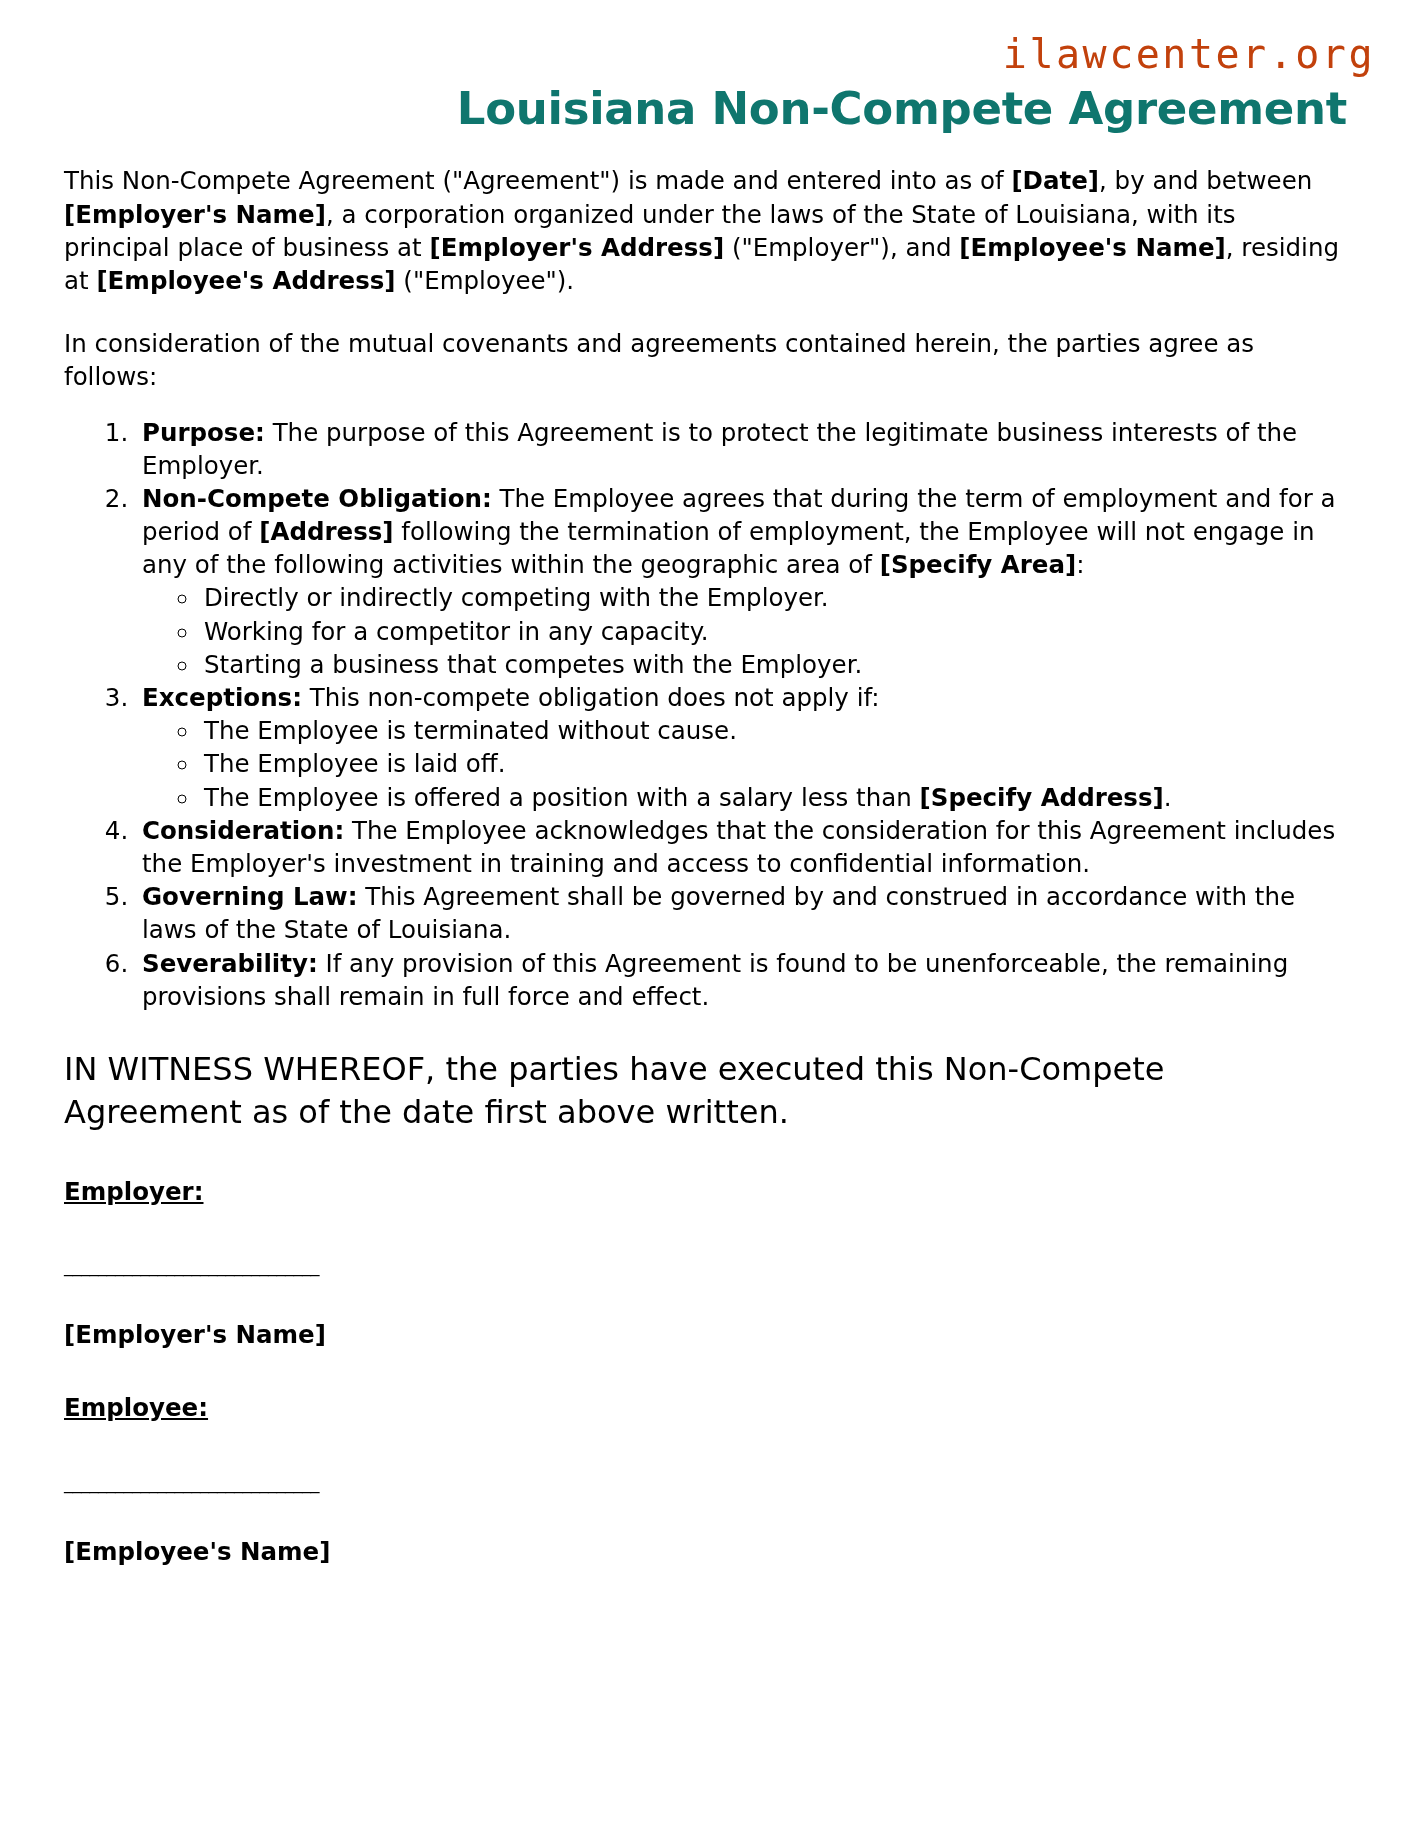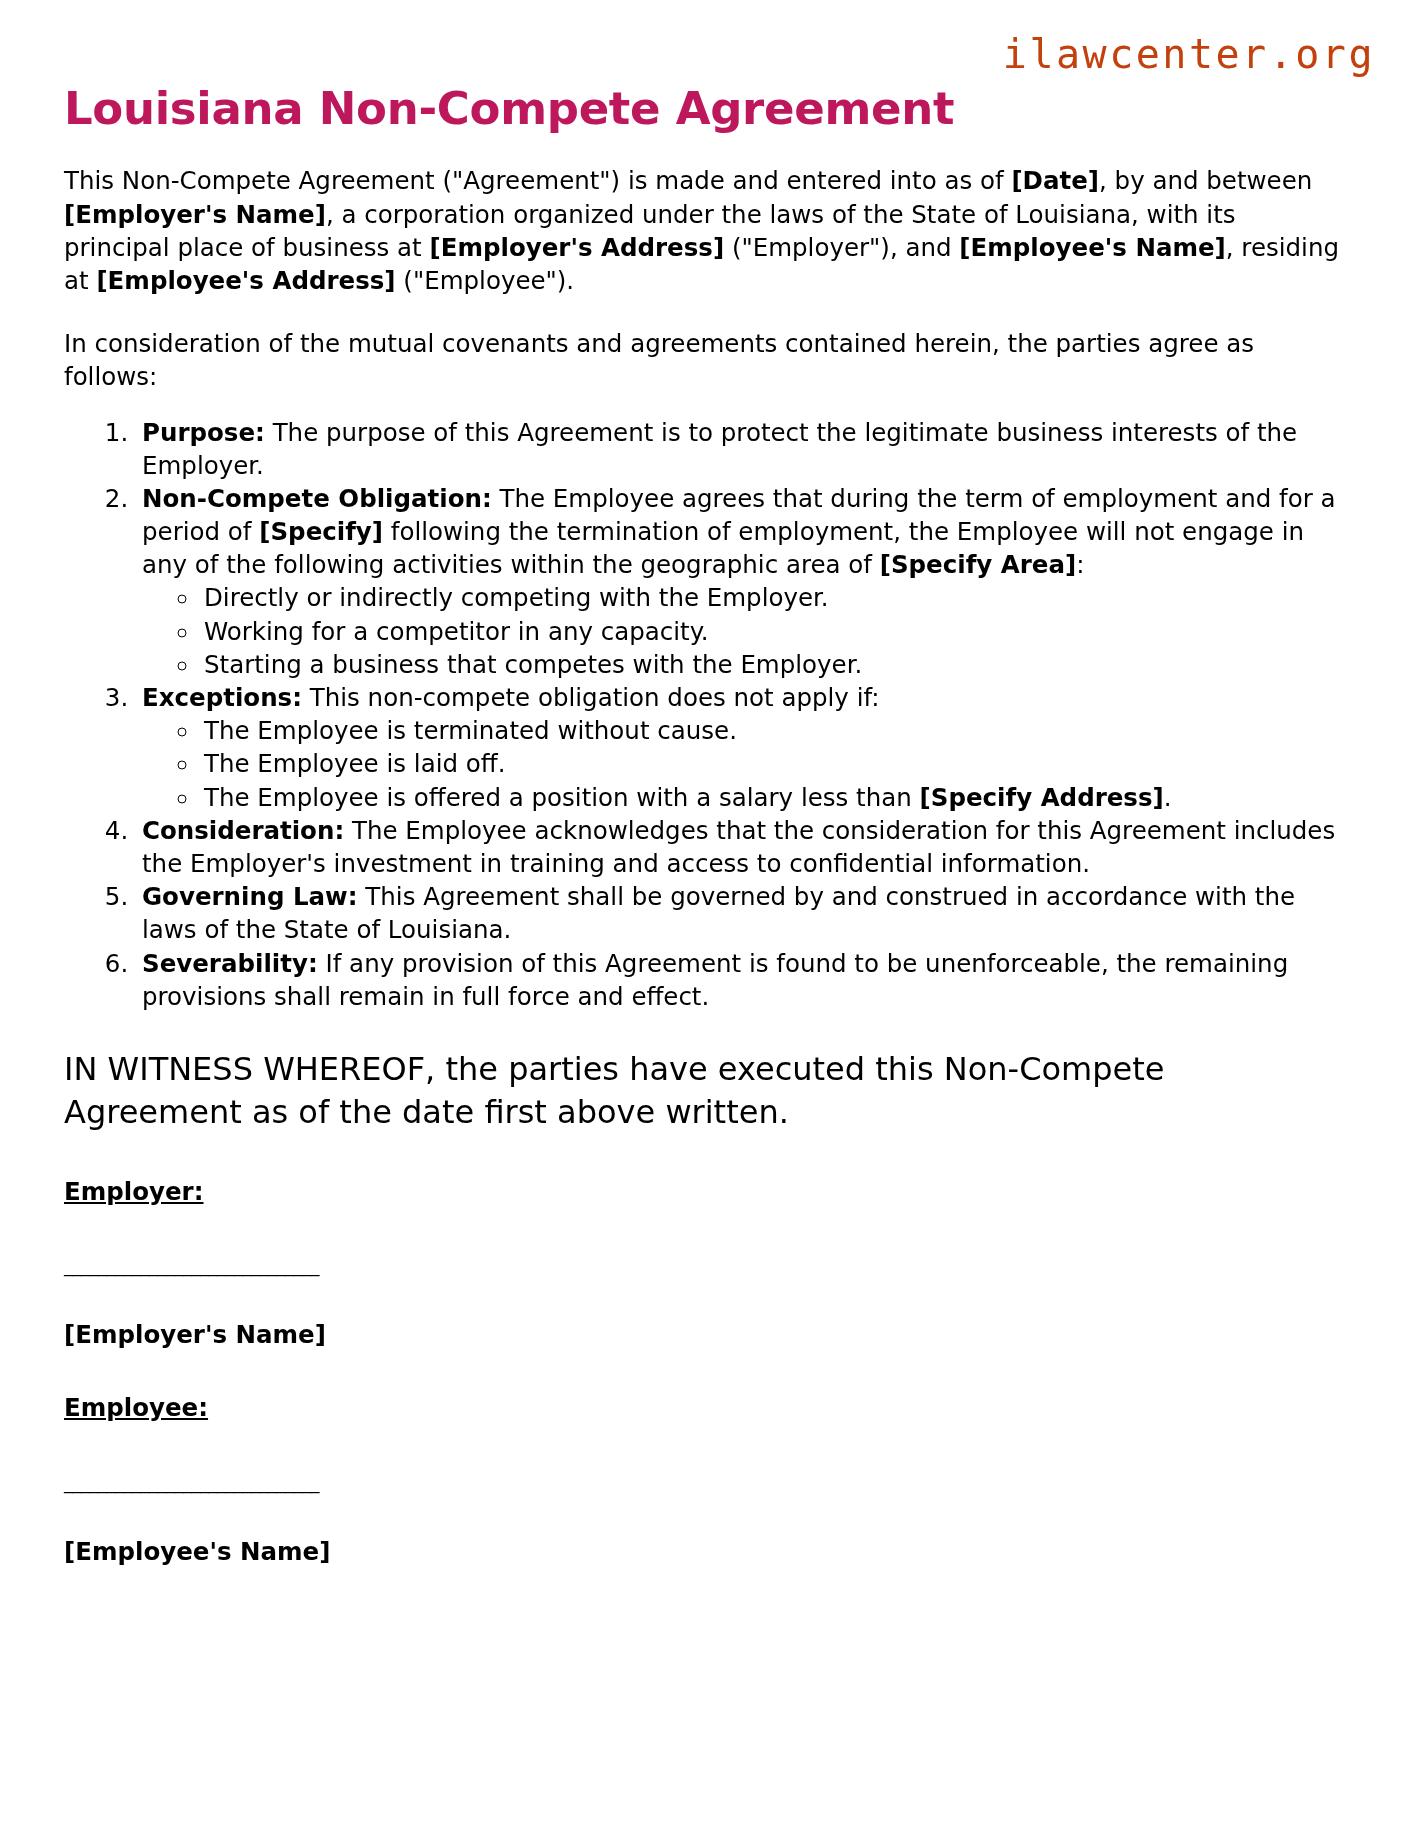--- a/index.html
+++ b/index.html
@@ -32,21 +32,22 @@
     white-space: nowrap;
     line-height: 1;
   }
   h1.doc-title {
     font-family: "DejaVu Sans", sans-serif;
     font-weight: bold;
     font-size: 45px;
     line-height: 1.12;
     margin: 48px 0 0 0;
     letter-spacing: -0.3px;
-    color: #be185d;
+    color: #0f766e;
+    text-align: right;
   }
   .body-text {
     font-size: 24.5px;
     line-height: 1.36;
     margin: 30px 0 0 0;
     max-width: 1290px;
   }
   p.para {
     font-size: 24.5px;
     line-height: 1.355;
@@ -115,21 +116,21 @@
   <div class="body-text">
 
     <p class="para"><span>This Non-Compete Agreement ("Agreement") is made and entered into as of </span><b>[Date]</b><span>, by and between </span><b>[Employer's Name]</b><span>, a corporation organized under the laws of the State of Louisiana, with its principal place of business at </span><b>[Employer's Address]</b><span> ("Employer"), and </span><b>[Employee's Name]</b><span>, residing at </span><b>[Employee's Address]</b><span> ("Employee").</span></p>
 
     <p class="para gap">In consideration of the mutual covenants and agreements contained herein, the parties agree as follows:</p>
 
     <ol class="clauses">
 
       <li><b>Purpose:</b><span> The purpose of this Agreement is to protect the legitimate business interests of the Employer.</span></li>
 
-      <li><b>Non-Compete Obligation:</b><span> The Employee agrees that during the term of employment and for a period of </span><b>[Specify]</b><span> following the termination of employment, the Employee will not engage in any of the following activities within the geographic area of </span><b>[Specify Area]</b><span>:</span>
+      <li><b>Non-Compete Obligation:</b><span> The Employee agrees that during the term of employment and for a period of </span><b>[Address]</b><span> following the termination of employment, the Employee will not engage in any of the following activities within the geographic area of </span><b>[Specify Area]</b><span>:</span>
         <ul class="subitems">
           <li>Directly or indirectly competing with the Employer.</li>
           <li>Working for a competitor in any capacity.</li>
           <li>Starting a business that competes with the Employer.</li>
         </ul>
       </li>
 
       <li><b>Exceptions:</b><span> This non-compete obligation does not apply if:</span>
         <ul class="subitems">
           <li>The Employee is terminated without cause.</li>

